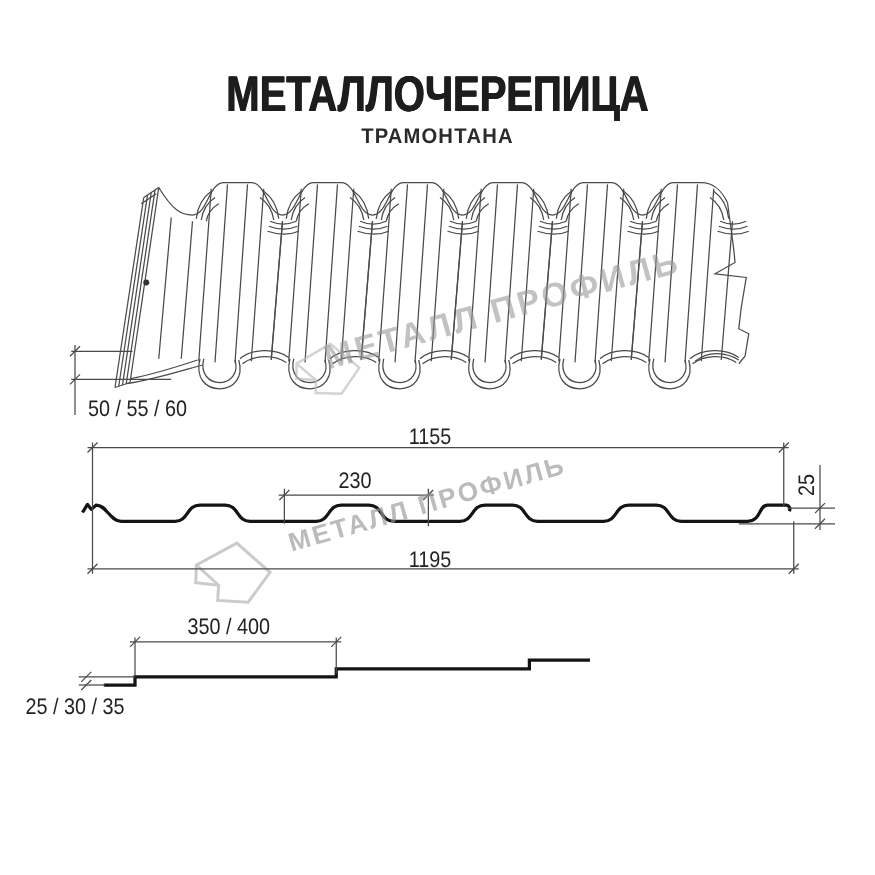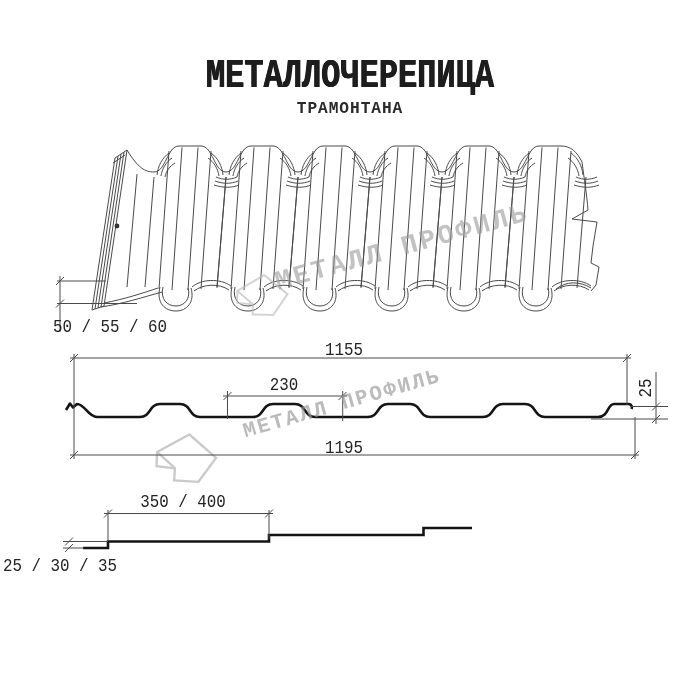--- a/index.html
+++ b/index.html
@@ -1,17 +1,17 @@
 <!DOCTYPE html>
 <html><head>
 <meta charset="utf-8">
 <style>
   html,body{margin:0;padding:0;}
   #page{position:relative;width:700px;height:700px;background:#ffffff;overflow:hidden;
-        font-family:Liberation Mono, monospace;}
+        font-family:Liberation Sans, sans-serif;}
   .ttl{position:absolute;top:54px;left:0;width:700px;text-align:center;
        font-size:40px;font-weight:bold;color:#1d1d1d;letter-spacing:0px;
        transform:scaleX(0.80);transform-origin:350px 50%;
        text-shadow:0.5px 0 0 #1d1d1d,-0.5px 0 0 #1d1d1d;}
   .sub{position:absolute;top:99px;left:0;width:700px;text-align:center;
        font-size:17px;font-weight:bold;color:#2a2a2a;letter-spacing:1px;
        transform:scaleX(0.95);transform-origin:350px 50%;}
   .dim{position:absolute;font-size:18px;color:#232323;white-space:nowrap;
        transform:translate(-50%,-50%) scaleX(0.88);}
   .dim.rot{transform:translate(-50%,-50%) rotate(-90deg) scaleX(0.88);}

